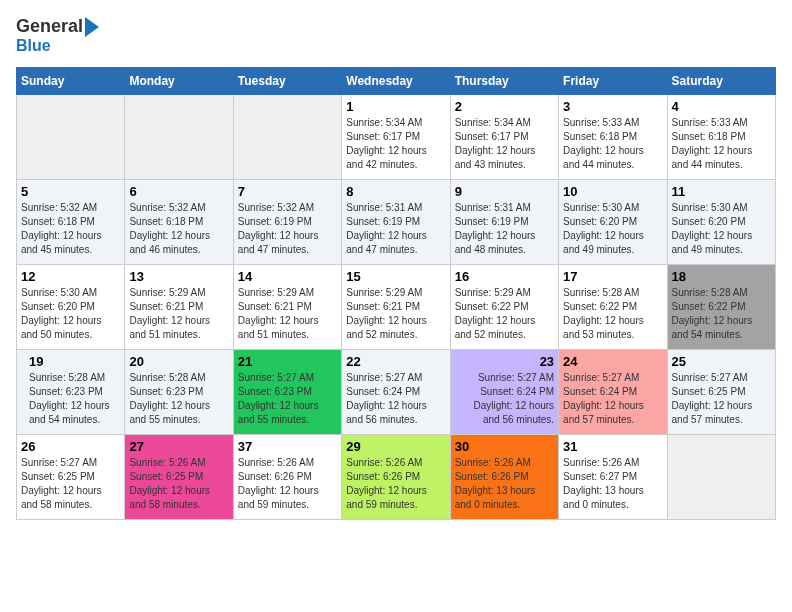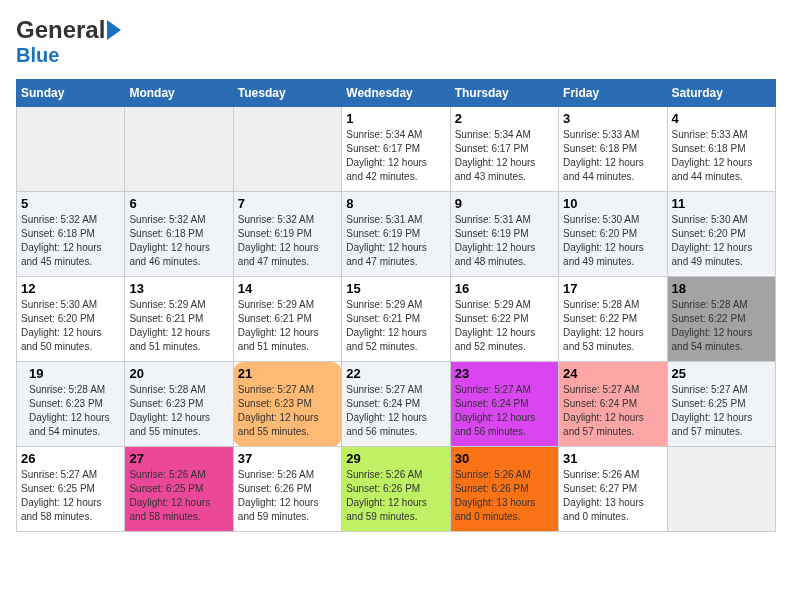--- a/index.html
+++ b/index.html
@@ -84,25 +84,25 @@
     tbody tr:nth-child(odd) td { background: #fff; }
     tbody tr:nth-child(even) td { background: #f5f5f5; }
     .empty-cell { background: #efefef !important; }
   </style>
 </head>
 <body>
 
 <div class="header">
   <div class="logo">
     <div class="logo-row">
-      <span style="font-size:24px;font-weight:bold;color:#333;">General</span>
+      <span style="font-size:18px;font-weight:bold;color:#333;">General</span>
       <span class="logo-arrow"></span>
     </div>
     <div class="logo-row">
-      <span style="font-size:20px;font-weight:bold;color:#1a73c1;">Blue</span>
+      <span style="font-size:16px;font-weight:bold;color:#1a73c1;">Blue</span>
     </div>
   </div>
   <div class="title-block">
     <div class="title-month"></div>
     <div class="title-location"></div>
   </div>
 </div>
 
 <table>
   <thead>
@@ -260,35 +260,35 @@
 Daylight: 12 hours
 and 54 minutes.</div>
         </td>
         <td style="background: rgb(240, 244, 248);">
           <span class="day-num">20</span>
           <div class="day-info" style="white-space: pre-line;">Sunrise: 5:28 AM
 Sunset: 6:23 PM
 Daylight: 12 hours
 and 55 minutes.</div>
         </td>
-        <td style="background: #fdba74; border-radius: 11px;">
+        <td style="background: #22c55e;">
           <span class="day-num">21</span>
           <div class="day-info" style="white-space: pre-line;">Sunrise: 5:27 AM
 Sunset: 6:23 PM
 Daylight: 12 hours
 and 55 minutes.</div>
         </td>
         <td style="background: rgb(240, 244, 248);">
           <span class="day-num">22</span>
           <div class="day-info" style="white-space: pre-line;">Sunrise: 5:27 AM
 Sunset: 6:24 PM
 Daylight: 12 hours
 and 56 minutes.</div>
         </td>
-        <td style="background: #d946ef;">
+        <td style="background: #c4b5fd; text-align: right;">
           <span class="day-num">23</span>
           <div class="day-info" style="white-space: pre-line;">Sunrise: 5:27 AM
 Sunset: 6:24 PM
 Daylight: 12 hours
 and 56 minutes.</div>
         </td>
         <td style="background: #fca5a5;">
           <span class="day-num">24</span>
           <div class="day-info" style="white-space: pre-line;">Sunrise: 5:27 AM
 Sunset: 6:24 PM

